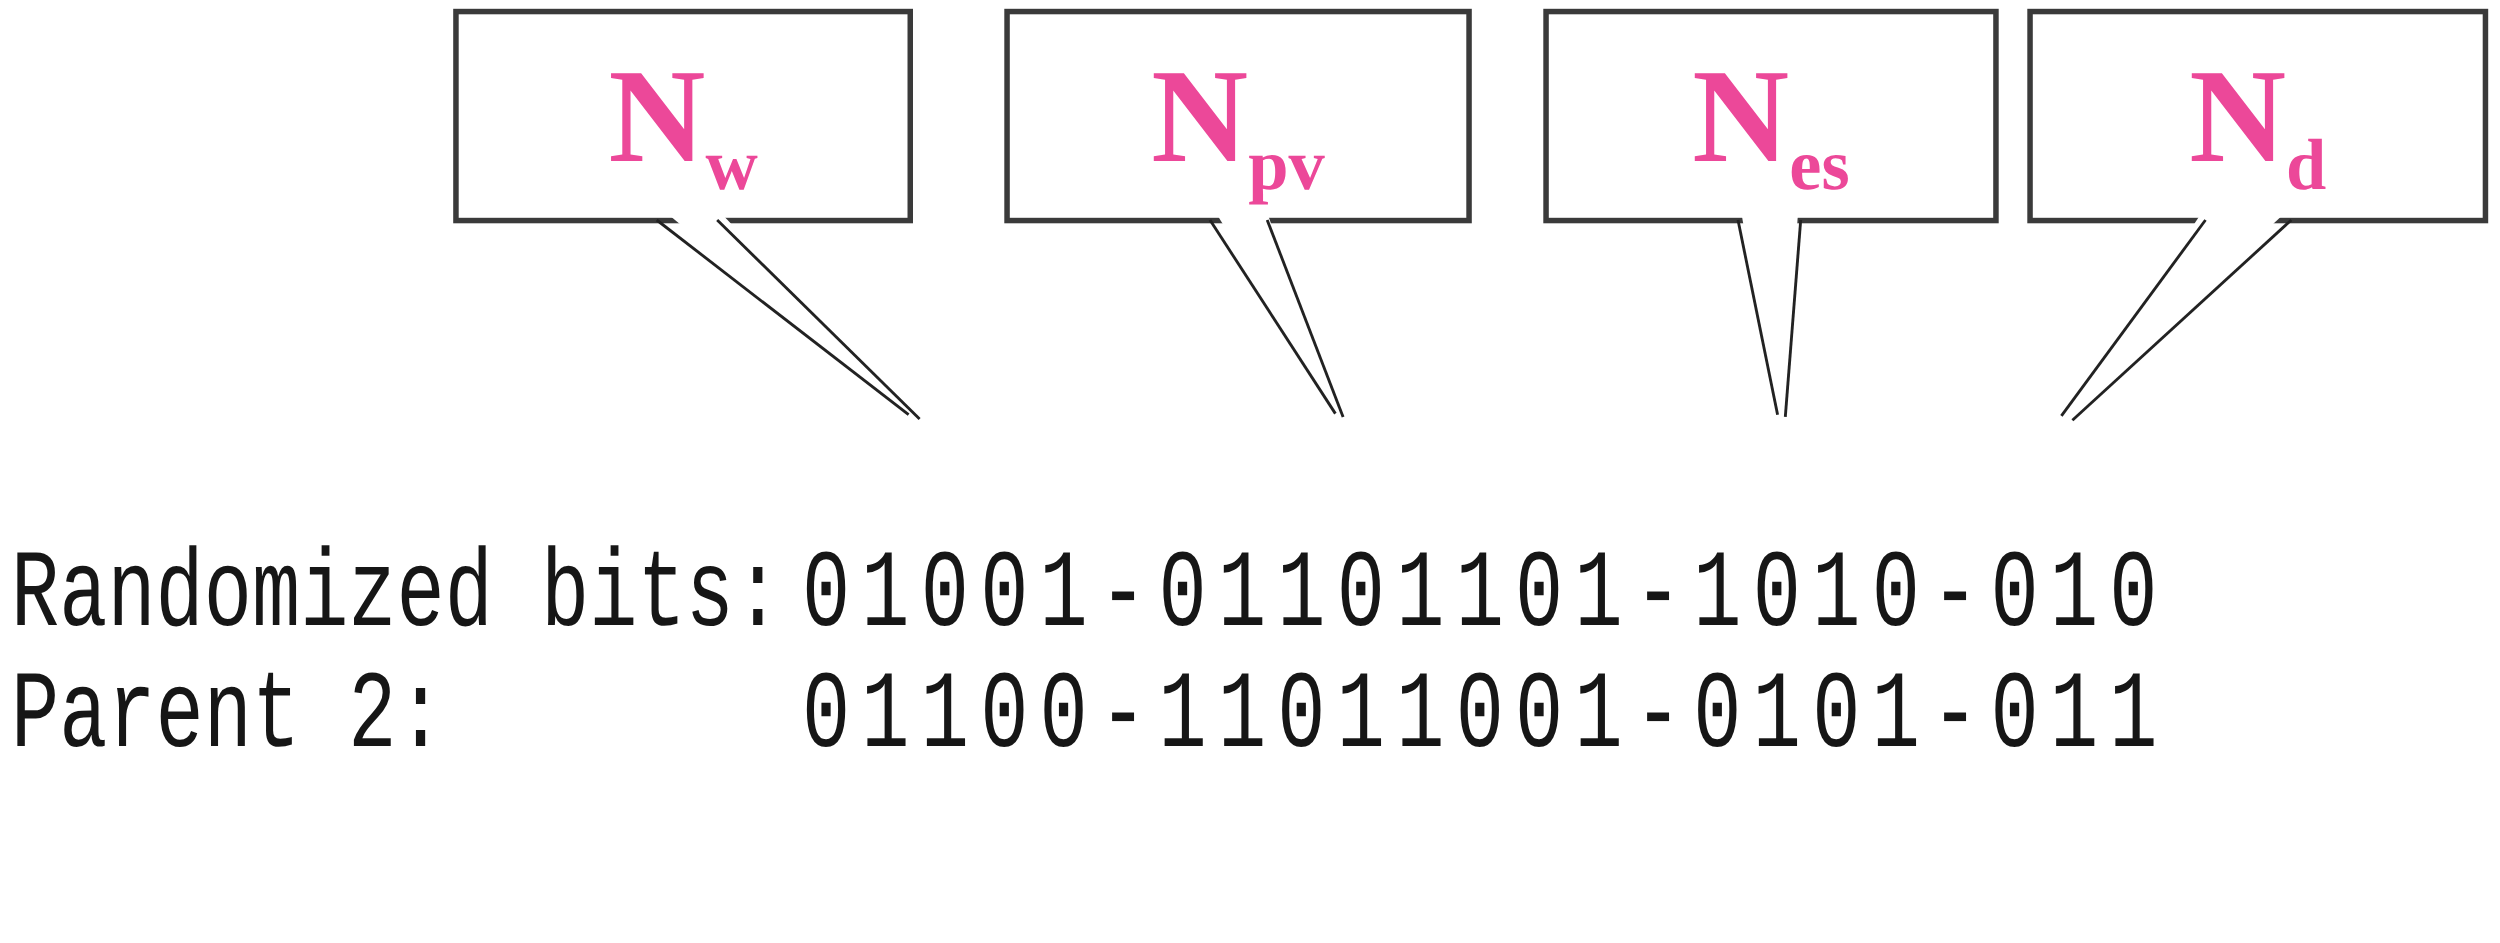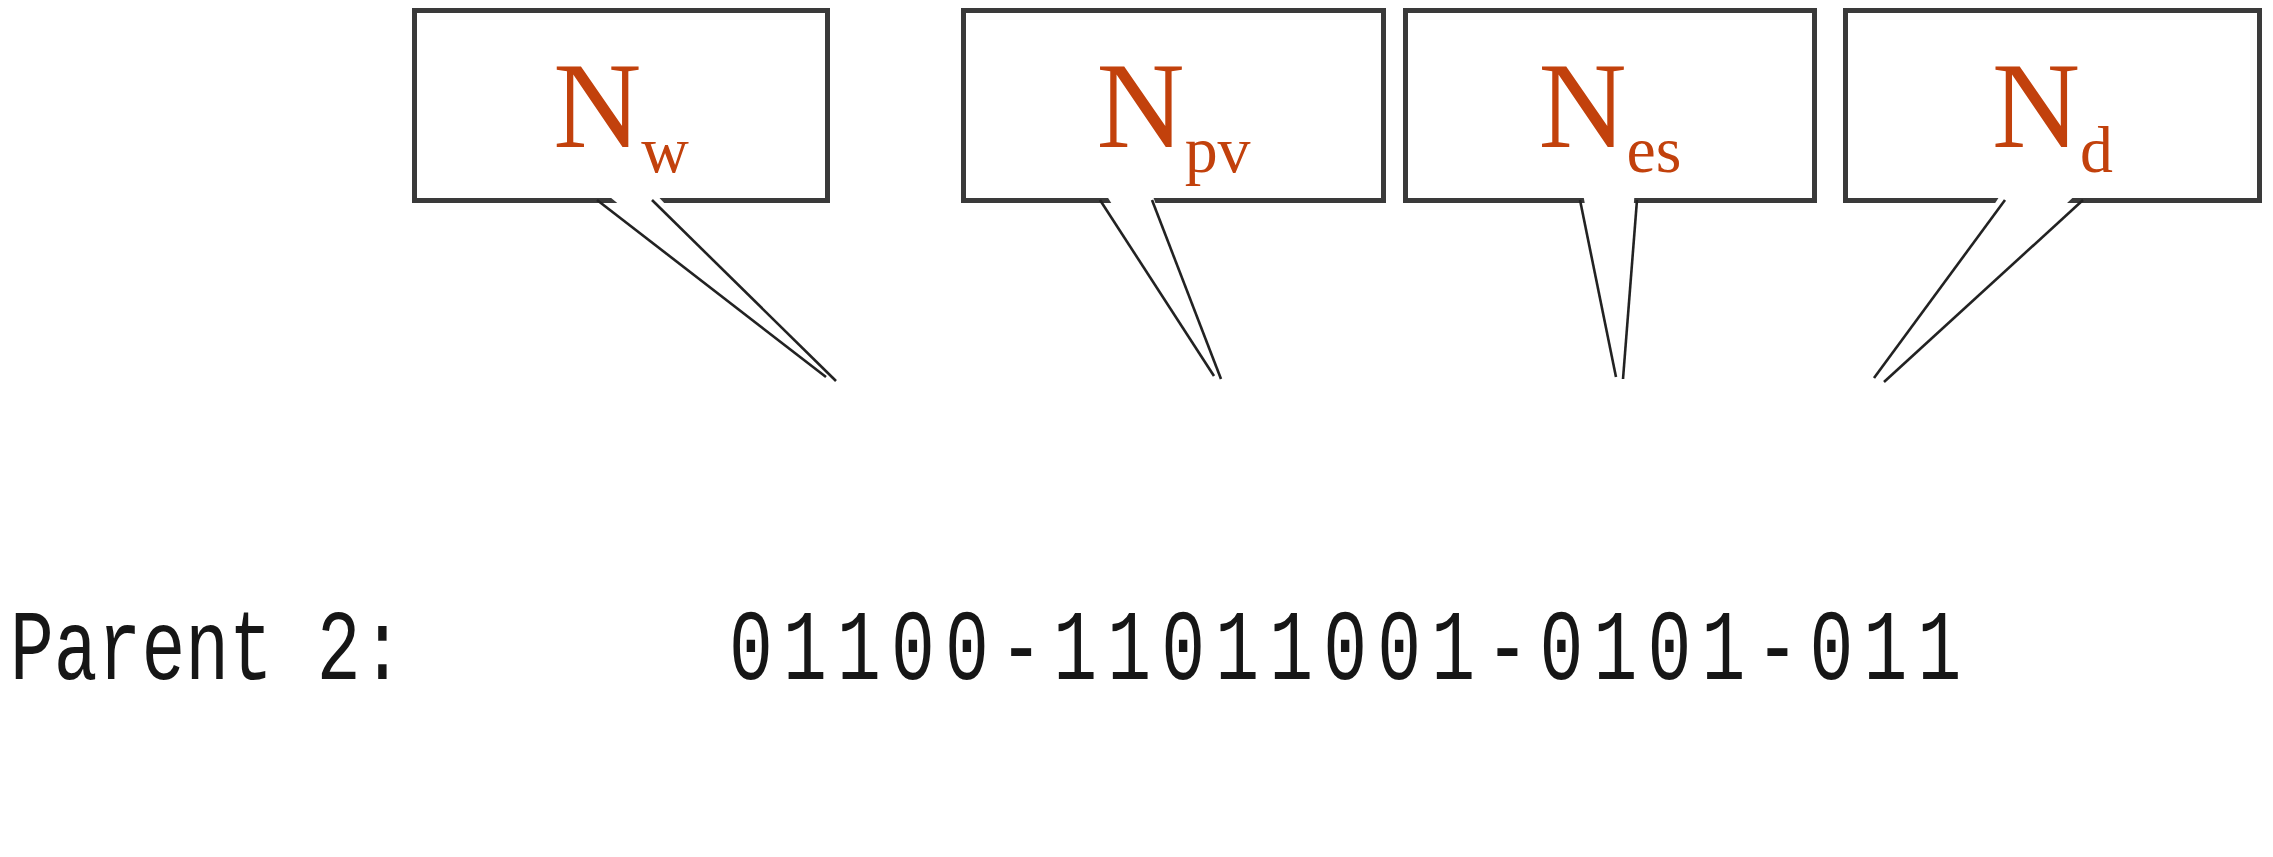--- a/index.html
+++ b/index.html
@@ -23,22 +23,23 @@
     border: 5px solid #3a3a3a;
     background: #ffffff;
     display: flex;
     align-items: center;
     justify-content: center;
   }
   .callout .nlabel {
     font-family: "Liberation Serif", serif;
     font-size: 122px;
     line-height: 1;
-    color: #c2410c;
+    color: #ec4899;
     white-space: nowrap;
+    font-weight: bold;
   }
   .callout .nlabel sub {
     font-size: 54%;
     line-height: 0;
   }
   #tails {
     position: absolute;
     left: 0; top: 0;
     width: 2273px; height: 857px;
     pointer-events: none;
@@ -71,21 +72,21 @@
 </style>
 </head>
 <body>
 
 <div id="stage">
 
   <div class="callout" style="left:412px; width:418px;">
     <span class="nlabel"><span>N</span><sub>w</sub></span>
   </div>
 
-  <div class="callout" style="left:913px; width:425px;margin-left:48px;">
+  <div class="callout" style="left:913px; width:425px;">
     <span class="nlabel"><span>N</span><sub>pv</sub></span>
   </div>
 
   <div class="callout" style="left:1843px; width:419px;">
     <span class="nlabel"><span>N</span><sub>d</sub></span>
   </div>
 
   <div class="callout" style="left:1403px; width:414px;">
     <span class="nlabel"><span>N</span><sub>es</sub></span>
   </div>
@@ -107,20 +108,24 @@
       <line x1="1637" y1="200" x2="1623" y2="379" stroke="#222222" stroke-width="2.6"></line>
     </g>
     <g>
       <polygon points="2005,188 2083,188 1880,379" fill="#ffffff"></polygon>
       <line x1="2005" y1="200" x2="1874" y2="378" stroke="#222222" stroke-width="2.6"></line>
       <line x1="2083" y1="200" x2="1884" y2="382" stroke="#222222" stroke-width="2.6"></line>
     </g>
   </svg>
 
 
+  <div class="enc-row r2">
+    <span class="row-label">Randomized bits:</span>
+    <span class="row-bits">01001-01101101-1010-010</span>
+  </div>
 
   <div class="enc-row r3">
     <span class="row-label">Parent 2:</span>
     <span class="row-bits">01100-11011001-0101-011</span>
   </div>
 
 
 </div>
 
 </body></html>

